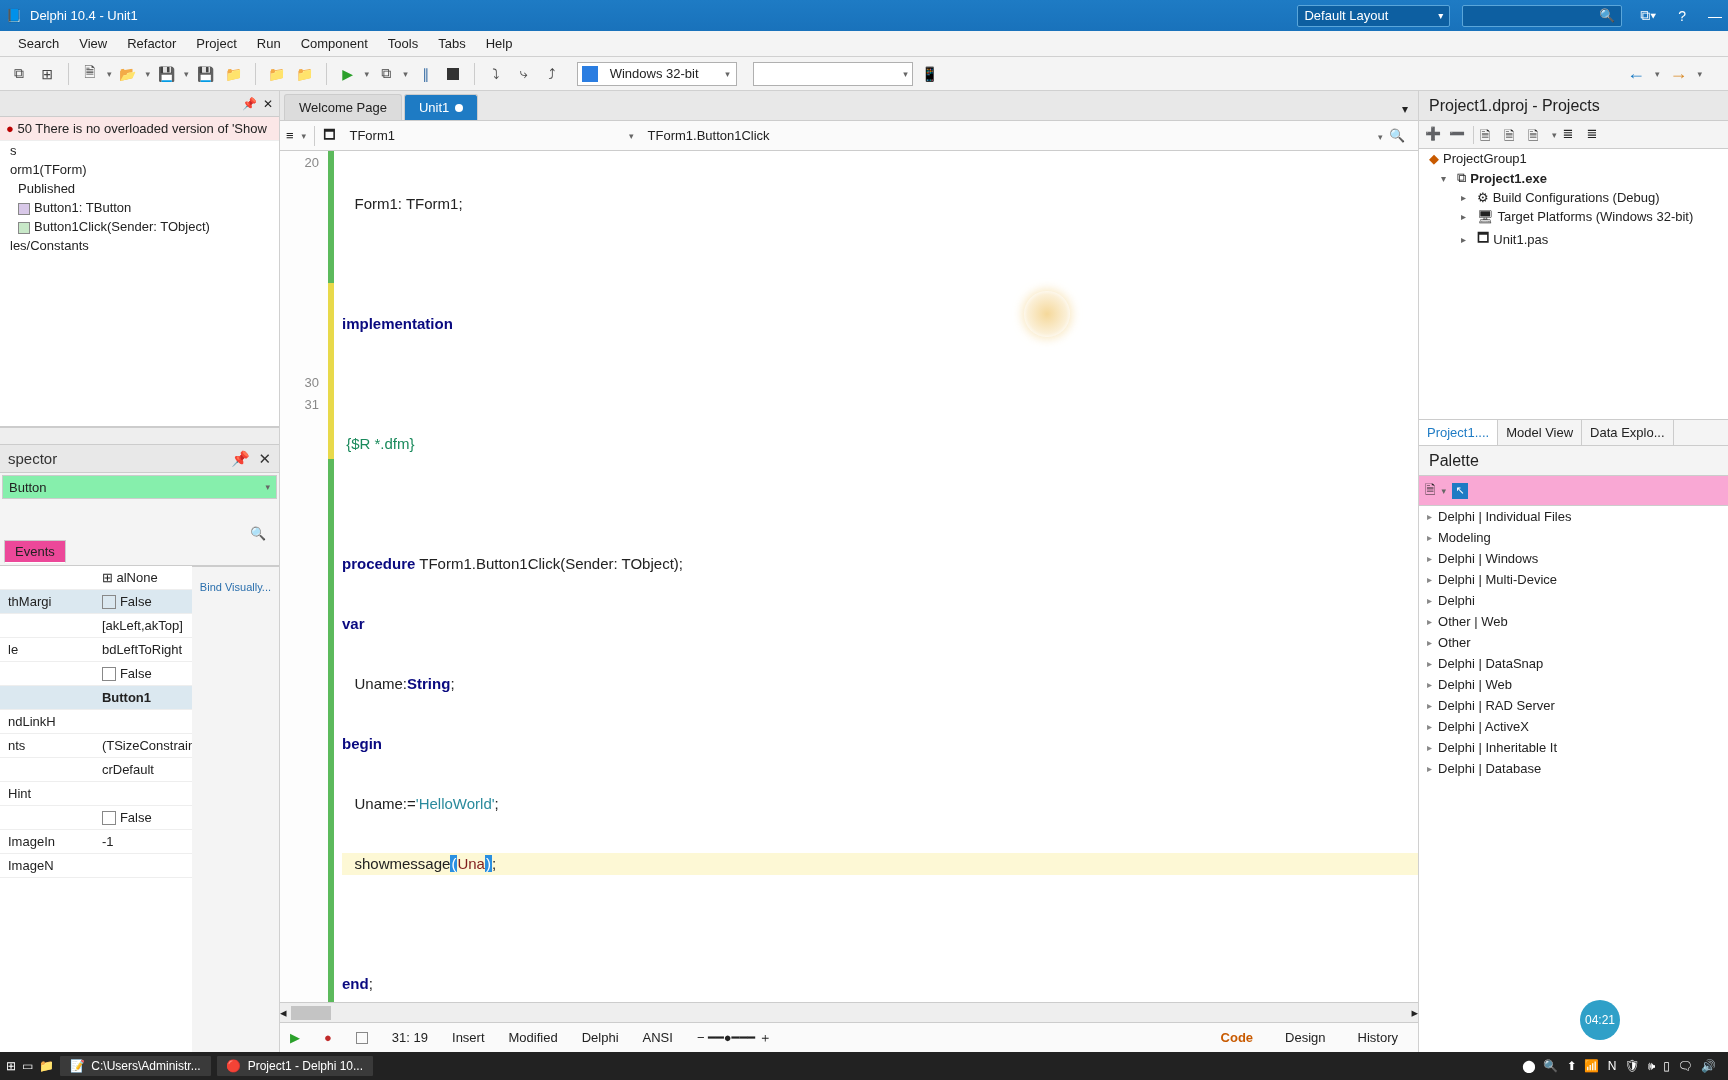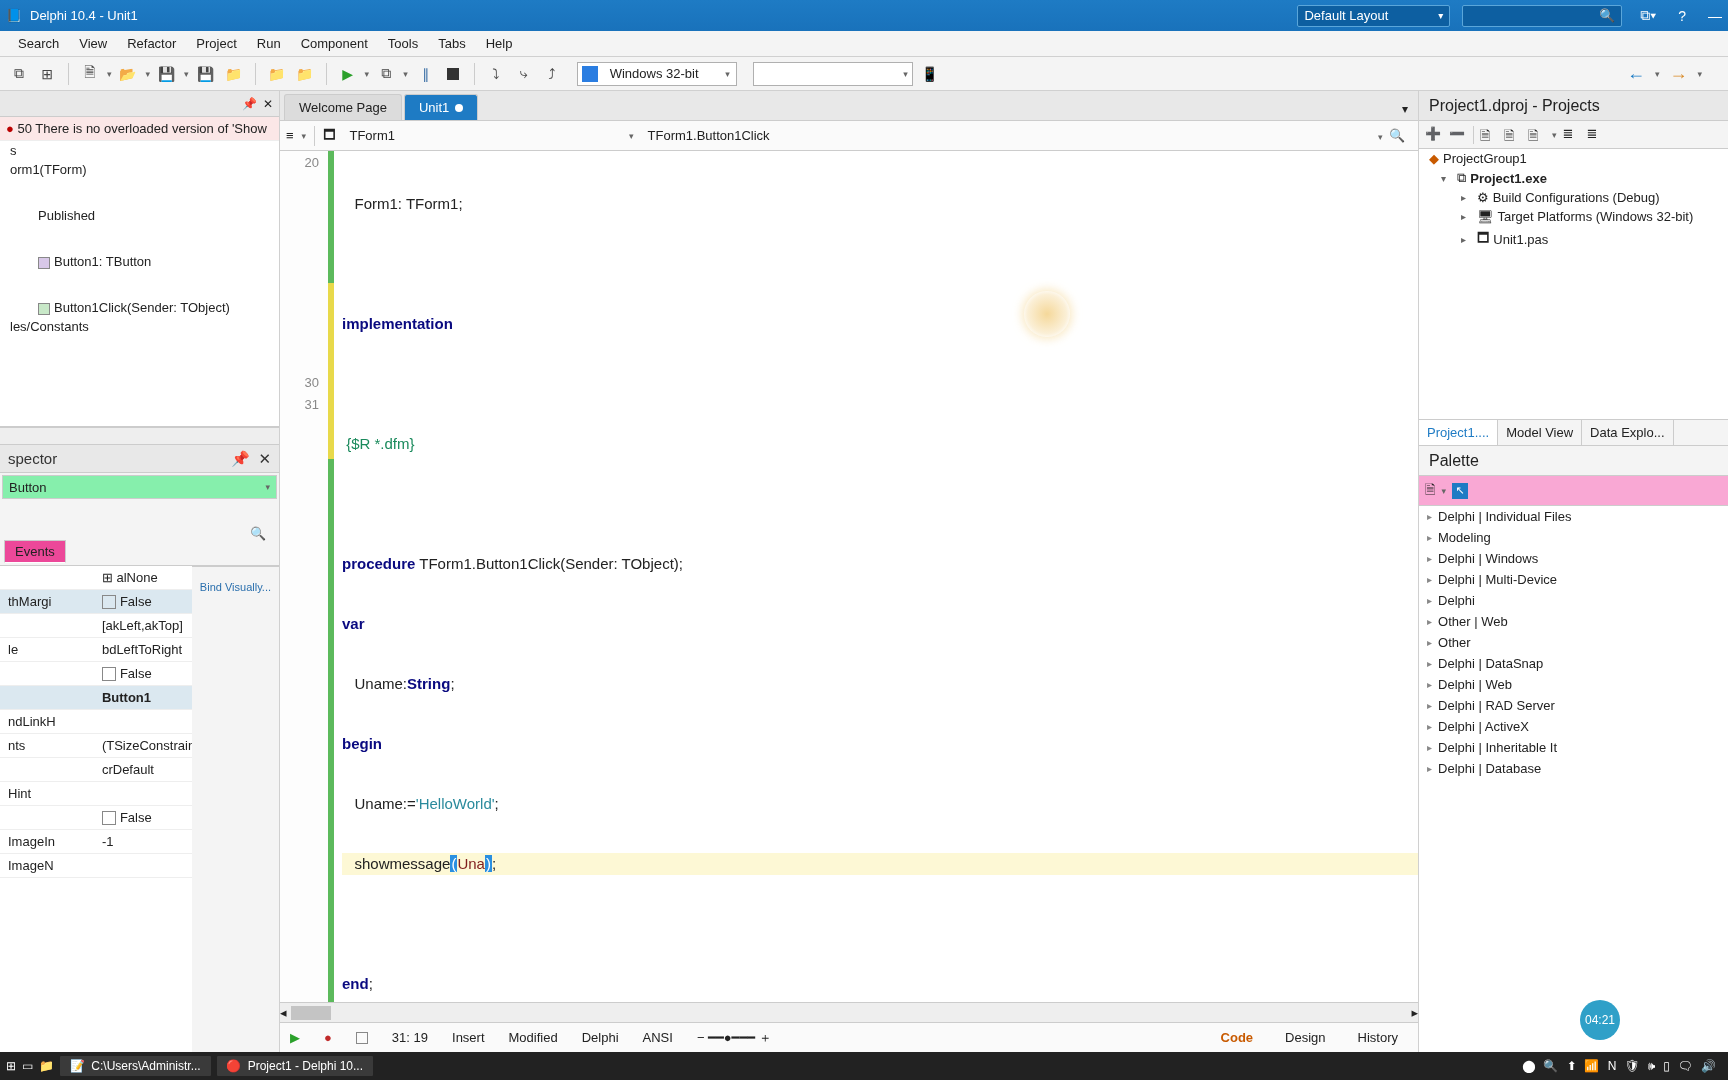--- a/index.html
+++ b/index.html
@@ -39,21 +39,21 @@
 .main { display:flex; height: calc(100% - 31px - 26px - 34px - 28px); }
 .left-pane { width: 280px; background:#f4f4f4; border-right:1px solid #d0d0d0; display:flex; flex-direction:column;}
 .center-pane { flex:1; display:flex; flex-direction:column; background:#fff; }
 .right-pane { width: 310px; background:#f9a8d4; border-left:1px solid #d0d0d0; display:flex; flex-direction:column;}
 
 
 .panel-header { height: 26px; background:#e8e8e8; display:flex; align-items:center; justify-content:flex-end; padding:0 6px; gap:6px; border-bottom:1px solid #ccc; font-size:12px;}
 .explorer-body { flex: 0 0 auto; height: 310px; background:#fff; overflow:hidden; border-bottom:1px solid #ccc;}
 .explorer-body .err-line { padding: 4px 6px; font-size:13px; background:#fbe7e7; border-bottom:1px solid #eee;}
 .explorer-body .tree-item { padding: 2px 6px 2px 10px; font-size:13px;}
-.explorer-body .tree-item.sub { padding-left: 38px; margin-top: 27px;}
+.explorer-body .tree-item.sub { padding-left: 18px;}
 .purple-sq{display:inline-block;width:12px;height:12px;border:1px solid #888;background:#d8c8e8;margin-right:4px;vertical-align:middle;}
 .green-sq{display:inline-block;width:12px;height:12px;border:1px solid #888;background:#c8e8c8;margin-right:4px;vertical-align:middle;}
 
 .inspector-title { background:#e8e8e8; height:28px; display:flex; align-items:center; padding:0 8px; font-size:15px; color:#333; justify-content:space-between; border-bottom:1px solid #ccc;}
 .inspector-combo { height:24px; background:#86efac; border:1px solid #ccc; margin:2px; display:flex; align-items:center; padding:0 6px; justify-content:space-between;}
 .inspector-tabs { display:flex; align-items:center; border-bottom:1px solid #ccc; padding:2px 4px; gap:0;}
 .inspector-tabs .itab { padding:3px 10px; font-size:13px; }
 .inspector-tabs .itab.active { background:#ec4899; border:1px solid #ccc; border-bottom:1px solid #fff;margin-top:37px; }
 .inspector-search { margin-left:auto; font-size:13px; color:#888; padding-right:8px;}
 .prop-grid { flex:1; overflow:auto; background:#fff; }

